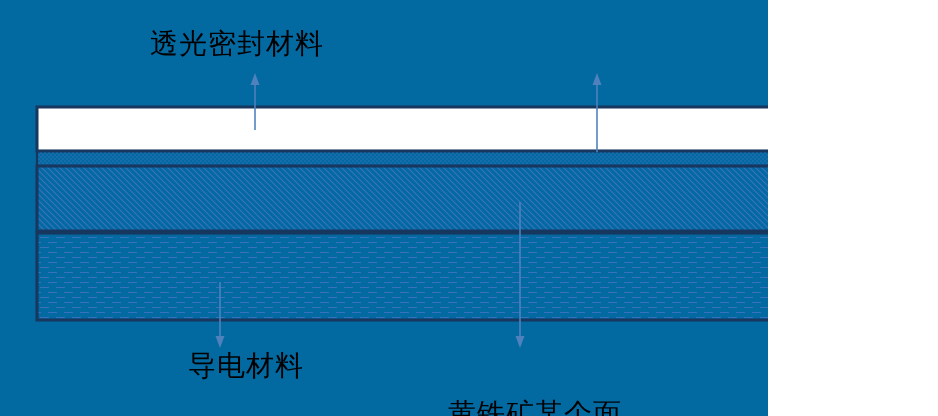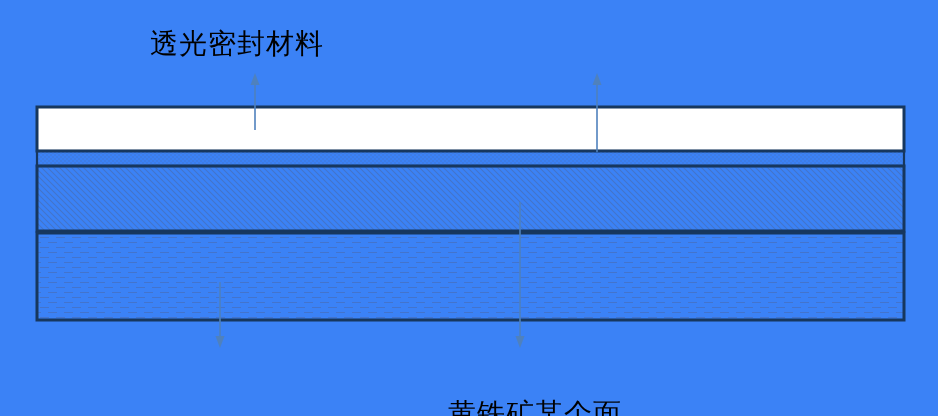--- a/index.html
+++ b/index.html
@@ -10,23 +10,23 @@
   }
   * { box-sizing: border-box; }
   html, body {
     margin: 0;
     padding: 0;
     background: #ffffff;
     font-family: "Liberation Sans", "DejaVu Sans", sans-serif;
   }
   .stage {
     position: relative;
-    width: 938px;
+    width: 768px;
     height: 416px;
-    background: #3b82f6;
+    background: #0369a1;
     overflow: hidden;
   }
   .diagram-svg {
     position: absolute;
     left: 0;
     top: 0;
   }
   .layer-rect {
     stroke: var(--color-border);
   }
@@ -101,16 +101,17 @@
 
     <g>
       <line x1="520" y1="202" x2="520" y2="337" class="arrow-line"></line>
       <polygon points="520,348 515.5,336 524.5,336" class="arrow-head"></polygon>
     </g>
   </svg>
 
   <div class="dia-label" style="left:150px; top:27px;">透光密封材料</div>
 
 
+  <div class="dia-label" style="left:188px; top:349px;">导电材料</div>
 
   <div class="dia-label" style="left:448px; top:349px;margin-top:48px;">黄铁矿某个面</div>
 
 </div>
 
 </body></html>

